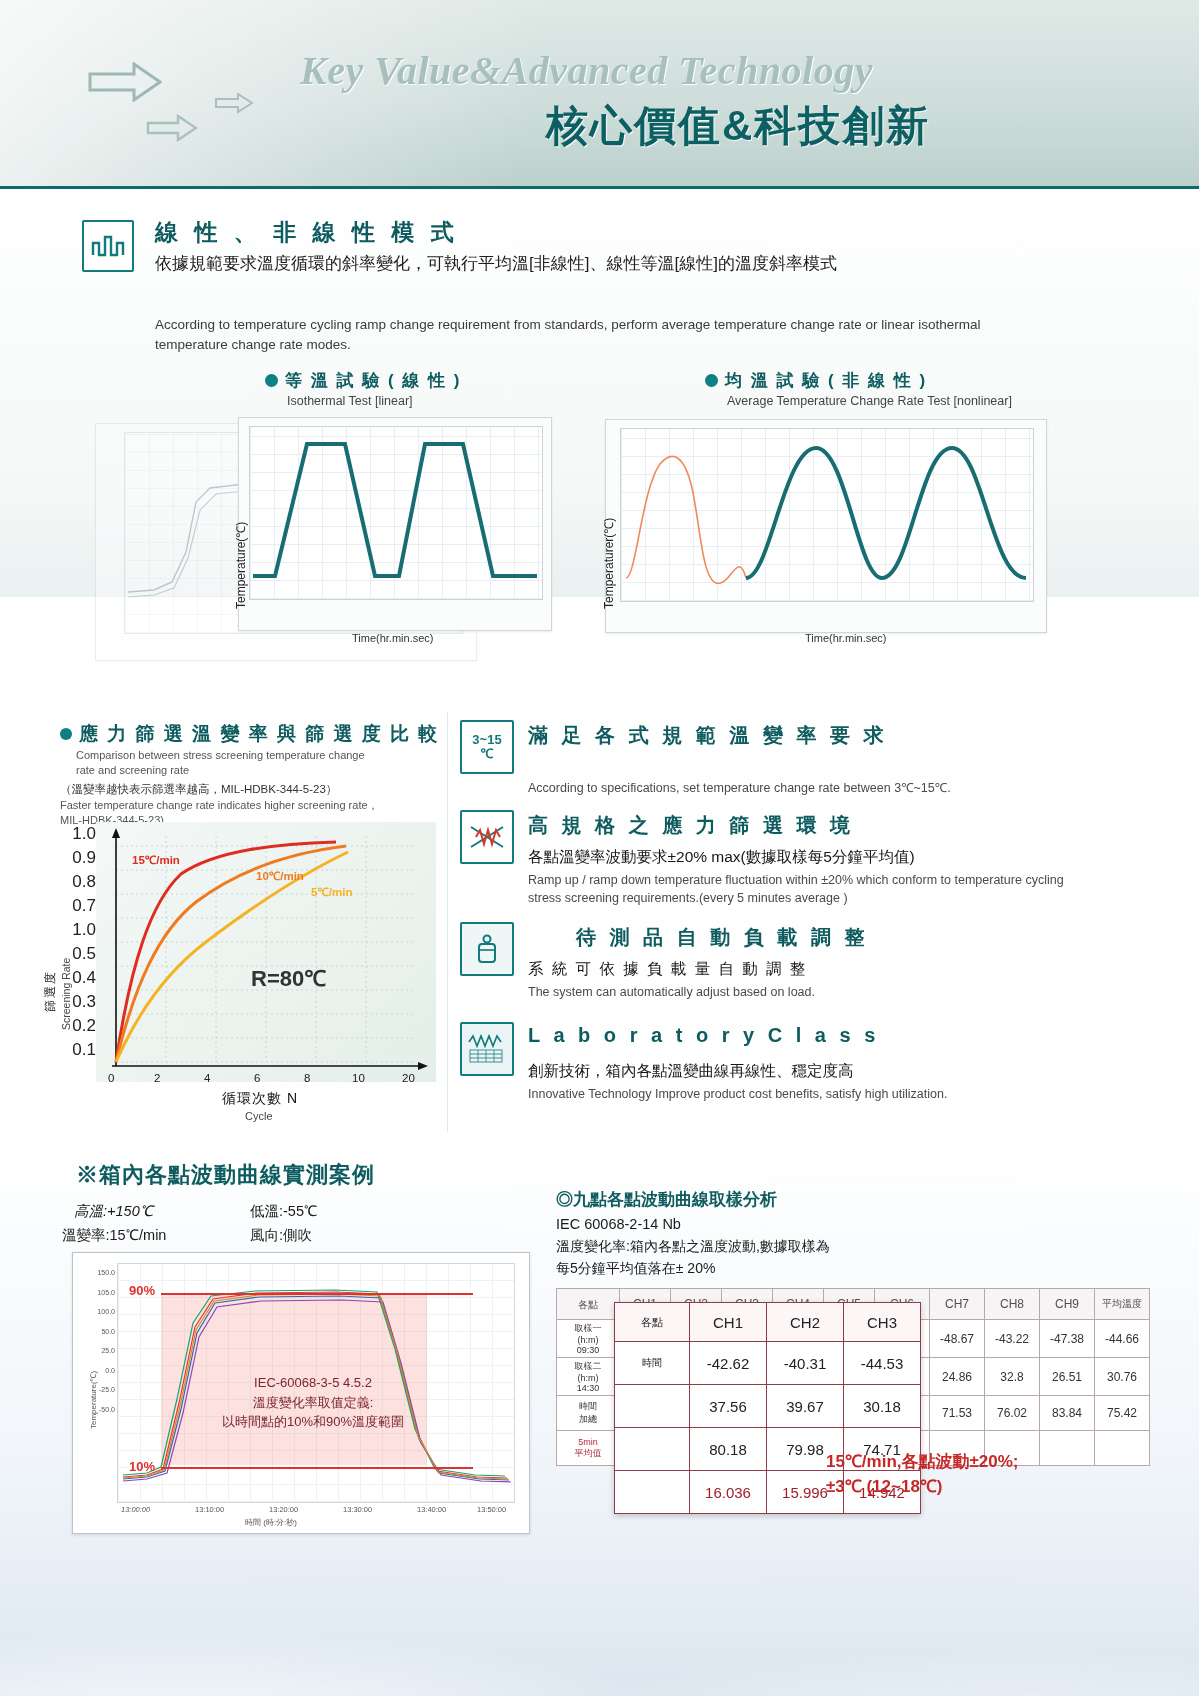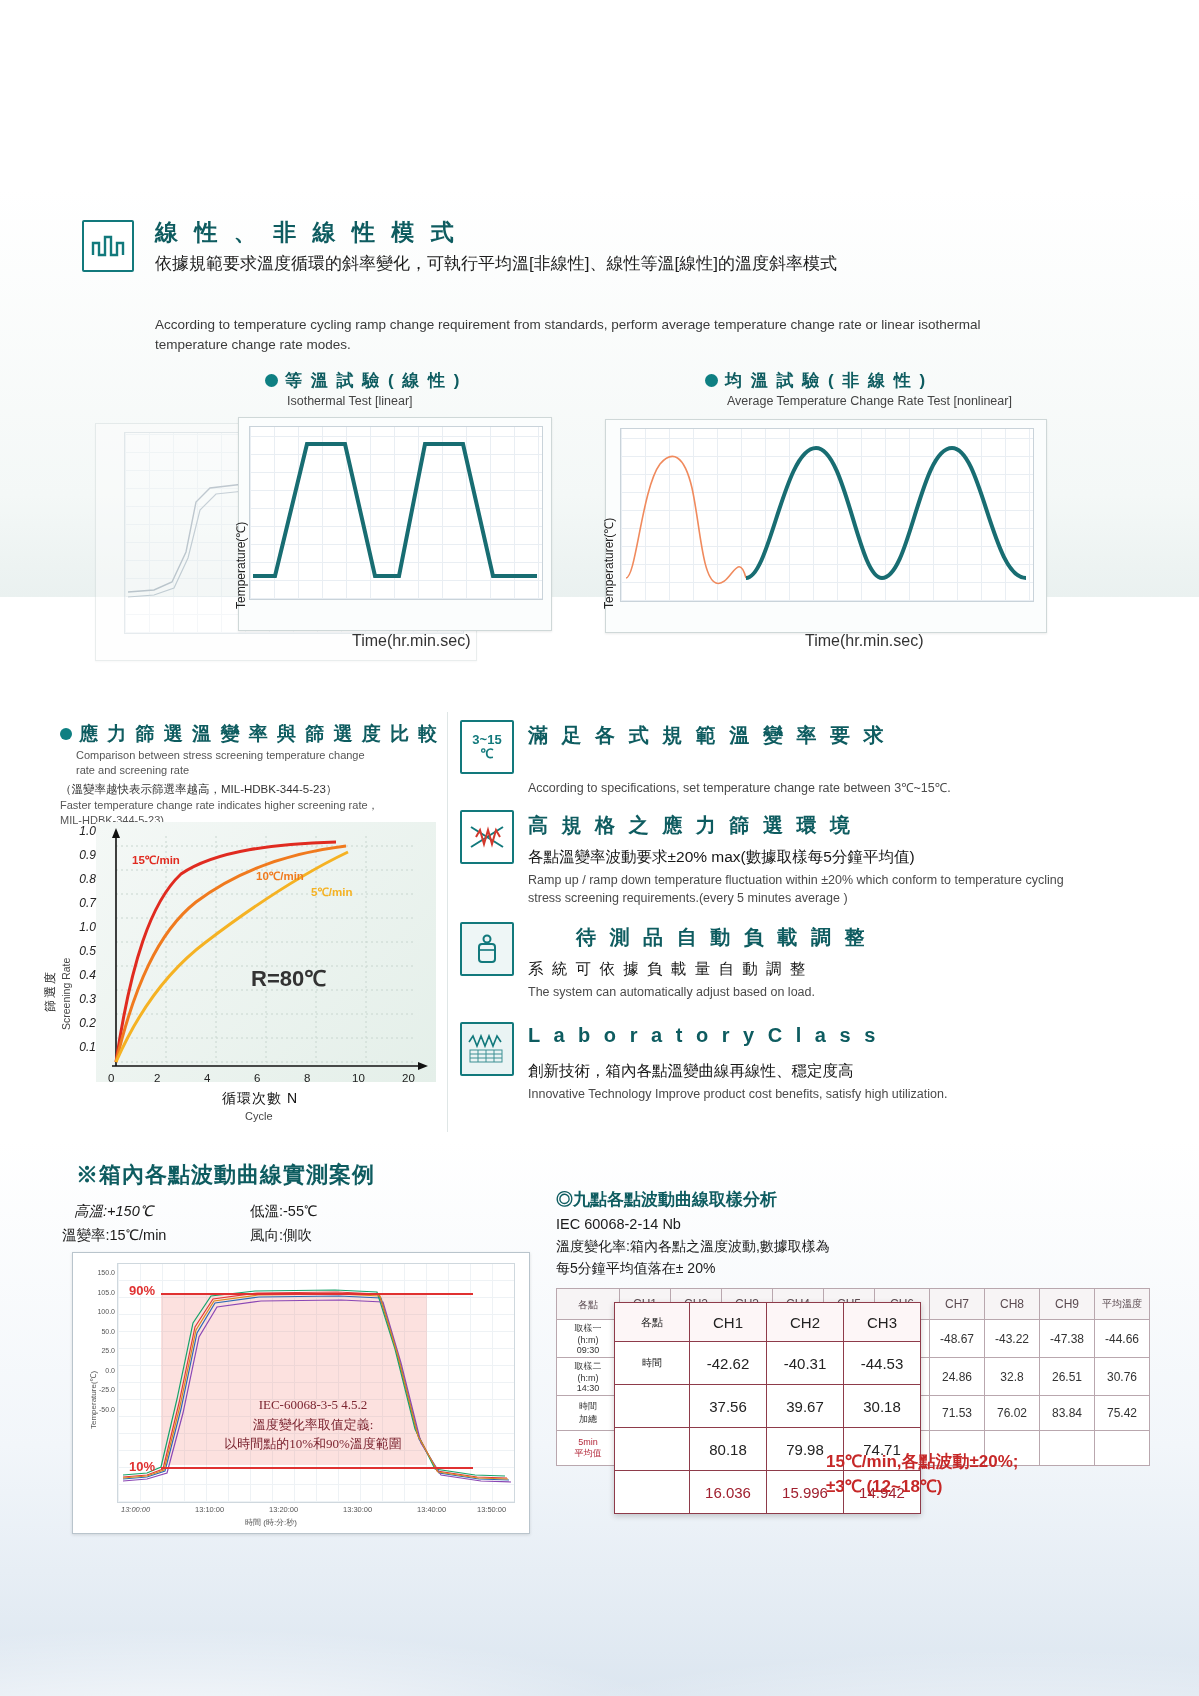--- a/index.html
+++ b/index.html
@@ -58,21 +58,21 @@
   .chartsub{font-size:12.5px;color:#444;margin-top:2px;}
 
   .framebox{
     position:absolute;border:1px solid #cfd8d8;background:#fdfdfd;
     box-shadow:0 1px 2px rgba(0,0,0,.08);
   }
   .gridpane{position:absolute;background:
      repeating-linear-gradient(0deg,#e9eef3 0 1px,transparent 1px 18px),
      repeating-linear-gradient(90deg,#e9eef3 0 1px,transparent 1px 24px),#ffffff;
      border:1px solid #c9d3da;}
-  .axlabel{position:absolute;font-size:16px;color:#333;}
+  .axlabel{position:absolute;font-size:11px;color:#333;}
   .ylabel{position:absolute;font-size:12px;color:#222;
      transform:rotate(-90deg);transform-origin:left top;white-space:nowrap;}
 
   
   .sec2{position:absolute;left:0;top:712px;width:1199px;height:428px;background:#ffffff;}
   .hdr2{font-size:19px;font-weight:bold;color:#0e5c60;letter-spacing:2px;}
   .small-zh{font-size:11.5px;color:#333;line-height:1.35;}
   .small-en{font-size:11px;color:#555;line-height:1.35;}
 
   .feat-ttl{font-size:20px;font-weight:bold;color:#0e5c60;letter-spacing:4px;}
@@ -105,20 +105,42 @@
   .redline{position:absolute;height:2px;background:#e03131;}
   .redtxt{position:absolute;color:#e03131;font-size:13px;font-weight:bold;}
   .noteblock{position:absolute;text-align:center;color:#7b2430;font-size:13px;line-height:1.5;}
   .bignote{position:absolute;color:#c62828;font-size:17px;font-weight:bold;line-height:1.45;}
 </style>
 </head>
 <body>
 
 <div class="page">
 
+  <div class="header">
+    <div class="header-sheen"></div>
+
+    <div class="arrow" style="left:88px;top:62px;">
+      <svg width="74" height="40" viewBox="0 0 74 40">
+          <path d="M2 12 H46 V2 L72 20 L46 38 V28 H2 Z" fill="none" stroke="#9fb8b5" stroke-width="3"></path>
+        </svg>
+    </div>
+    <div class="arrow" style="left:146px;top:114px;">
+      <svg width="52" height="28" viewBox="0 0 52 28">
+          <path d="M2 9 H32 V2 L50 14 L32 26 V19 H2 Z" fill="none" stroke="#a9c0bd" stroke-width="2.4"></path>
+        </svg>
+    </div>
+    <div class="arrow" style="left:214px;top:92px;">
+      <svg width="40" height="22" viewBox="0 0 40 22">
+          <path d="M2 7 H24 V2 L38 11 L24 20 V15 H2 Z" fill="none" stroke="#a9c0bd" stroke-width="2"></path>
+        </svg>
+    </div>
+
+    <div class="hdr-en">Key Value&amp;Advanced Technology</div>
+    <div class="hdr-zh">核心價值&amp;科技創新</div>
+  </div>
 
   <div class="sec1">
 
     <div class="icon-box" style="left:82px;top:31px;">
       <svg width="34" height="26" viewBox="0 0 34 26">
         <path d="M2 22 V10 H8 V22 H14 V4 H20 V22 H26 V10 H32 V22" fill="none" stroke="#12797c" stroke-width="2.4"></path>
       </svg>
     </div>
 
     <div style="position:absolute;left:155px;top:28px;width:900px;" class="ttl-zh">線 性 、 非 線 性 模 式</div>
@@ -202,21 +224,21 @@
         <path d="M20,240 C35,140 55,80 85,52 C120,28 180,22 240,20" fill="none" stroke="#e02b20" stroke-width="3"></path>
         <path d="M20,240 C38,165 62,110 100,80 C145,46 200,30 250,24" fill="none" stroke="#f07a1e" stroke-width="3"></path>
         <path d="M20,240 C42,190 70,150 110,120 C160,82 210,50 252,30" fill="none" stroke="#f5b223" stroke-width="3"></path>
       </svg>
       <div style="position:absolute;left:36px;top:30px;color:#e02b20;font-size:11.5px;font-weight:bold;">15℃/min</div>
       <div style="position:absolute;left:160px;top:46px;color:#f07a1e;font-size:11.5px;font-weight:bold;">10℃/min</div>
       <div style="position:absolute;left:215px;top:62px;color:#f5b223;font-size:11.5px;font-weight:bold;">5℃/min</div>
       <div style="position:absolute;left:155px;top:140px;font-size:22px;font-weight:bold;color:#333;">R=80℃</div>
     </div>
 
-    <div style="position:absolute;left:62px;top:112px;width:34px;height:246px;font-size:12px;color:#222;text-align:right;font-style:italic;">
+    <div style="position:absolute;left:62px;top:112px;width:34px;height:246px;font-size:17px;color:#222;text-align:right;">
       <div style="position:absolute;right:0;top:0;">1.0</div>
       <div style="position:absolute;right:0;top:24px;">0.9</div>
       <div style="position:absolute;right:0;top:48px;">0.8</div>
       <div style="position:absolute;right:0;top:72px;">0.7</div>
       <div style="position:absolute;right:0;top:96px;">1.0</div>
       <div style="position:absolute;right:0;top:120px;">0.5</div>
       <div style="position:absolute;right:0;top:144px;">0.4</div>
       <div style="position:absolute;right:0;top:168px;">0.3</div>
       <div style="position:absolute;right:0;top:192px;">0.2</div>
       <div style="position:absolute;right:0;top:216px;">0.1</div>
@@ -315,21 +337,21 @@
           <polyline points="6,218 30,216 50,210 66,150 82,74 100,44 144,38 224,37 266,39 284,100 304,180 324,212 364,218 394,219" stroke="#8a47b5"></polyline>
           <polyline points="6,215 30,213 47,207 63,143 79,67 97,38 141,32 221,31 263,33 281,93 301,173 321,209 361,215 391,216" stroke="#d98a1f"></polyline>
         </g>
       </svg>
 
       <div class="redline" style="left:88px;top:40px;width:312px;"></div>
       <div class="redline" style="left:88px;top:214px;width:312px;"></div>
       <div class="redtxt" style="left:56px;top:30px;">90%</div>
       <div class="redtxt" style="left:56px;top:206px;">10%</div>
 
-      <div class="noteblock" style="left:120px;top:142px;width:240px;font-family:Liberation Serif, serif;">
+      <div class="noteblock" style="left:120px;top:120px;width:240px;">
         <div>IEC-60068-3-5 4.5.2</div>
         <div>溫度變化率取值定義:</div>
         <div>以時間點的10%和90%溫度範圍</div>
       </div>
 
       <div style="position:absolute;left:44px;top:252px;width:396px;font-size:7.5px;color:#555;">
         <span style="position:absolute;left:4px;font-style:italic;">13:00:00</span>
         <span style="position:absolute;left:78px;">13:10:00</span>
         <span style="position:absolute;left:152px;">13:20:00</span>
         <span style="position:absolute;left:226px;">13:30:00</span>

